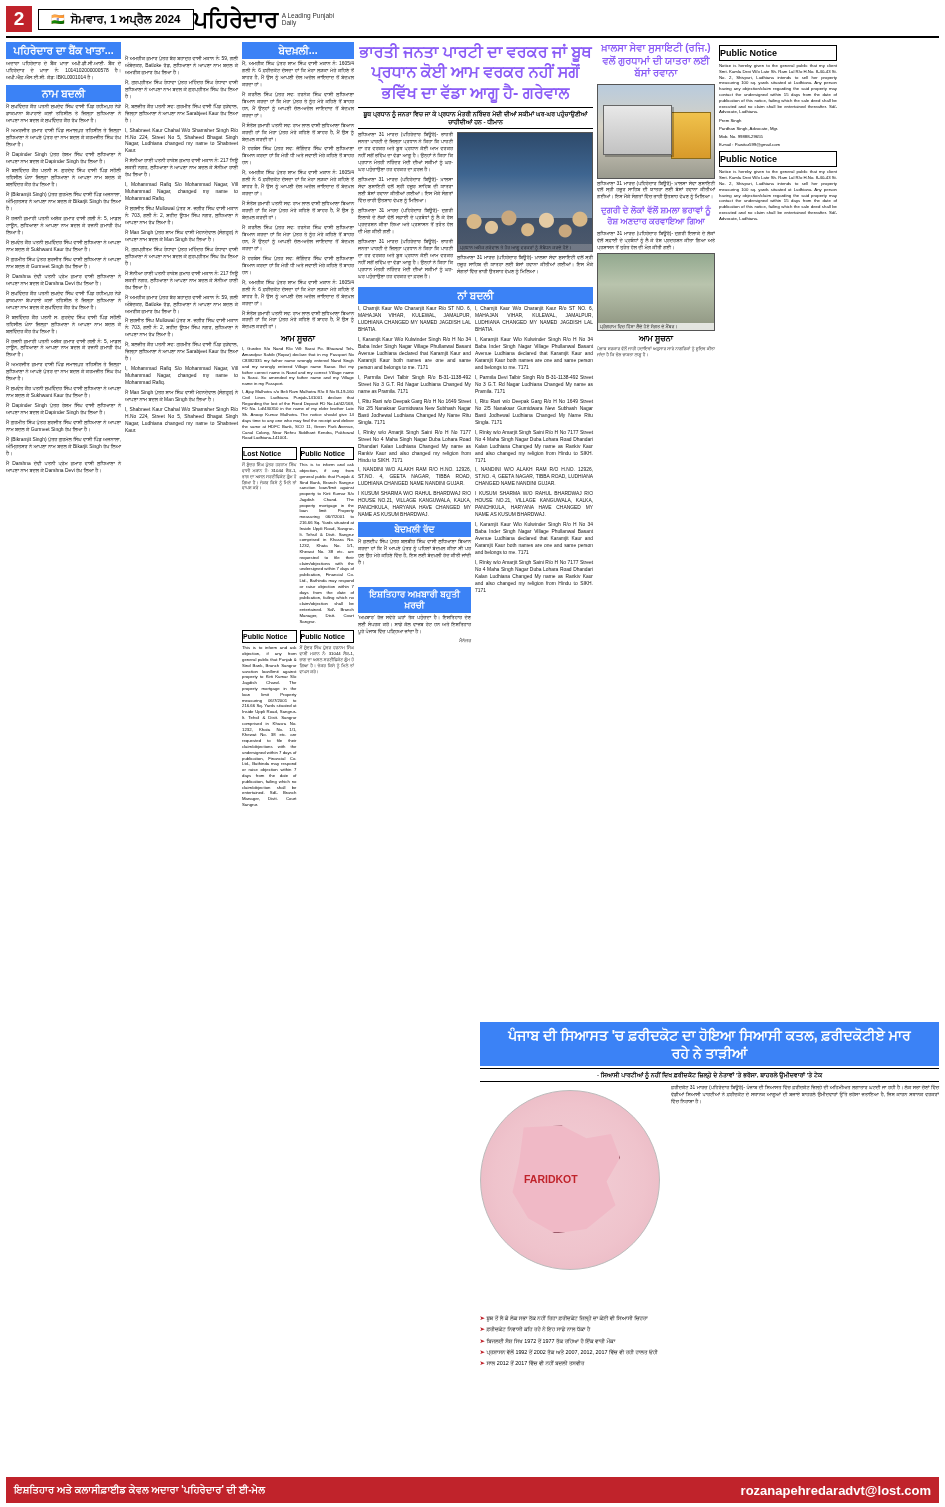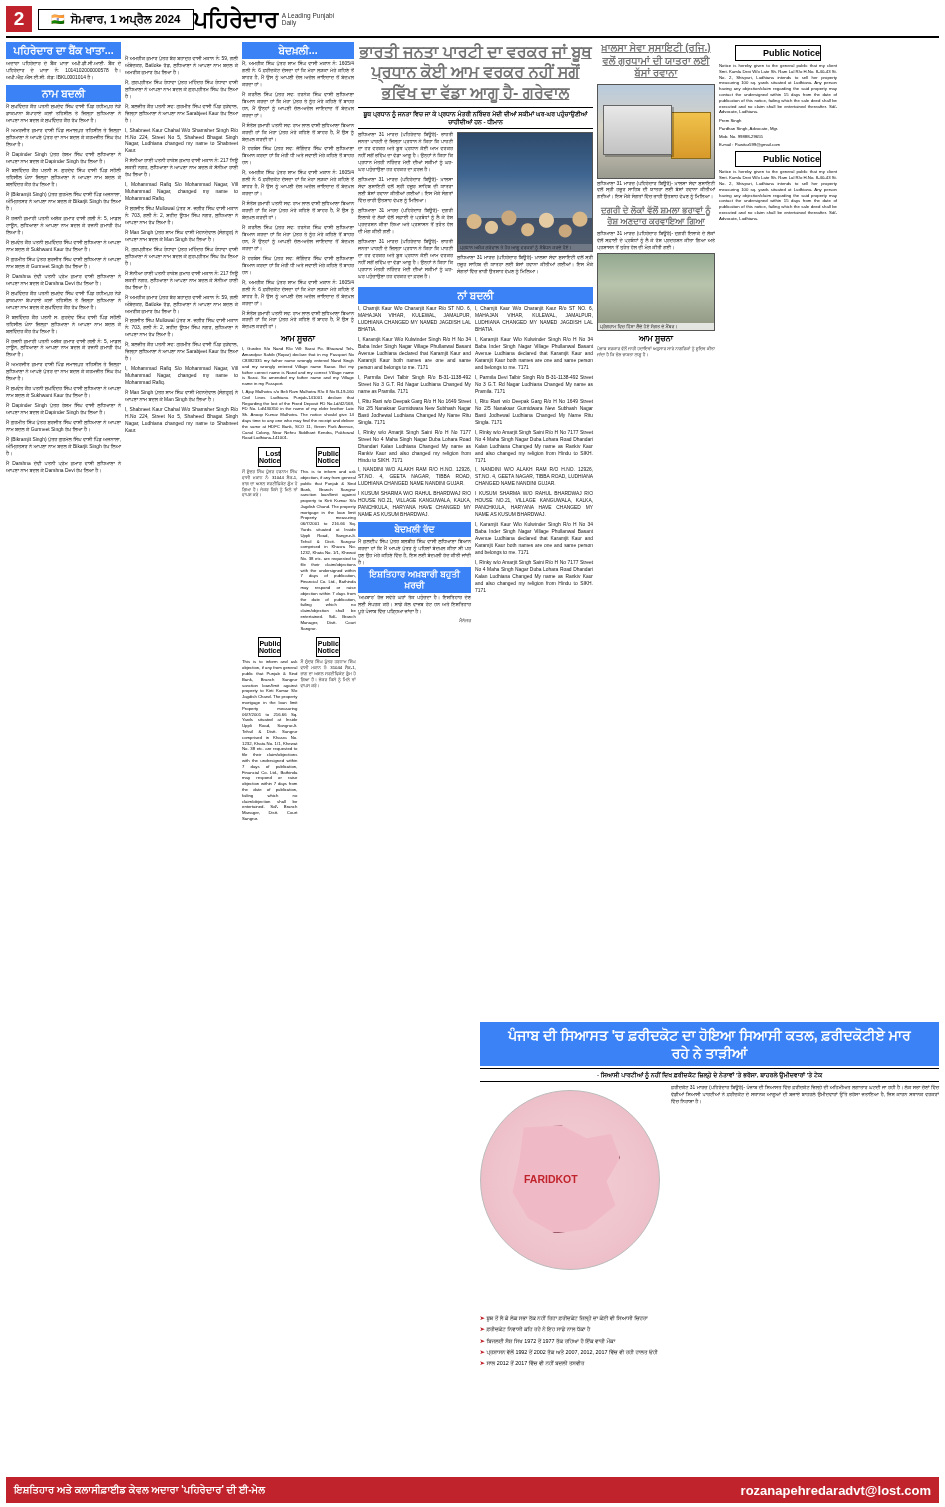--- a/index.html
+++ b/index.html
@@ -56,21 +56,21 @@
   .body-txt p { margin:0 0 3px 0; }
   .sub-head {
     text-align:center; font-weight:bold; font-size:8px; margin:3px 0 2px;
   }
 
   
   .headline {
     font-size:16px; font-weight:bold; line-height:1.28; text-align:center; color:#000;
     margin:0 0 4px 0;
   }
-  .headline.red { color:#737373;text-decoration:underline; }
+  .headline.red { color:#8b5cf6; }
   .subhead-line {
     font-size:6.2px; text-align:center; font-weight:bold; border-top:1px solid #000;
     border-bottom:1px solid #000; padding:2px 0; margin-bottom:3px;
   }
   .photo {
     width:100%; background:#8fa9c4; position:relative; overflow:hidden;
     border:1px solid #555;
   }
   .photo .cap { position:absolute; bottom:0; left:0; right:0; font-size:4.6px; background:rgba(255,255,255,.75); padding:1px 2px; }
 
@@ -114,22 +114,22 @@
       radial-gradient(circle at 38% 58%, #e3c49c 6px, transparent 7px),
       radial-gradient(circle at 52% 66%, #cdae88 6px, transparent 7px),
       radial-gradient(circle at 68% 60%, #e3c49c 6px, transparent 7px),
       radial-gradient(circle at 84% 64%, #cdae88 6px, transparent 7px),
       linear-gradient(0deg, rgba(60,70,50,.45) 0 30%, transparent 30%);
   }
   .tiny { font-size:4.3px; line-height:1.35; text-align:justify; }
   .tiny p { margin:0 0 2px 0; }
 
   .boxed-head {
-    border:1px solid #000; text-align:right; font-weight:bold; font-size:9px;
-    padding:2px 0; margin:3px 16px 2px;
+    border:1px solid #000; text-align:left; font-weight:bold; font-size:9px;
+    padding:2px 0; margin:3px 0 2px;
   }
   .bullet-line { font-size:5.4px; line-height:1.5; margin:0 0 3px 0; }
   .bullet-line:before { content:"➤ "; color:#c0232b; }
 
   .map-wrap { position:relative; width:100%; height:225px; background:#fff; }
   .map-circle {
     position:absolute; left:0px; top:5px; width:180px; height:180px; border-radius:50%;
     background: radial-gradient(circle at 50% 50%, #f2cfd6 0%, #efc3cc 60%, #e7b3bf 100%);
     border:1px solid #bbb;
   }
@@ -292,21 +292,21 @@
             <p>I, Charnjit Kaur W/o Charanjit Kaur R/o ST NO. 6, MAHAJAN VIHAR, KULEWAL, JAMALPUR, LUDHIANA CHANGED MY NAMED JAGDISH LAL BHATIA.</p>
             <p>I, Karamjit Kaur W/o Kulwinder Singh R/o H No 34 Baba Inder Singh Nagar Village Phullanwal Basant Avenue Ludhiana declared that Karamjit Kaur and Karamjit Kaur both names are one and same person and belongs to me. 7171</p>
             <p>I, Parmila Devi Talbir Singh R/o B-31-1138-492 Street No 3 G.T. Rd Nagar Ludhiana Changed My name as Pramila. 7171</p>
             <p>I, Ritu Rani w/o Deepak Garg R/o H No 1649 Street No 2/5 Nanaksar Gurnidwara New Subhash Nagar Basti Jodhewal Ludhiana Changed My Name Ritu Singla. 7171</p>
             <p>I, Rinky w/o Amarjit Singh Saini R/o H No 7177 Street No 4 Maha Singh Nagar Duba Lohara Road Dhandari Kalan Ludhiana Changed My name as Rankiv Kaur and also changed my religion from Hindu to SIKH. 7171</p>
             <p>I, NANDINI W/O ALAKH RAM R/O H.NO. 12926, ST.NO. 4, GEETA NAGAR, TIBBA ROAD, LUDHIANA CHANGED NAME NANDINI GUJAR.</p>
             <p>I KUSUM SHARMA W/O RAHUL BHARDWAJ R/O HOUSE NO.21, VILLAGE KANGUWALA, KALKA, PANCHKULA, HARYANA HAVE CHANGED MY NAME AS KUSUM BHARDWAJ.</p>
           </div>
           <div class="sec-head small">ਬੇਦਖ਼ਲੀ ਰੱਦ</div>
           <div class="body-txt">ਮੈਂ ਕੁਲਦੀਪ ਸਿੰਘ ਪੁੱਤਰ ਬਲਬੀਰ ਸਿੰਘ ਵਾਸੀ ਲੁਧਿਆਣਾ ਬਿਆਨ ਕਰਦਾ ਹਾਂ ਕਿ ਮੈਂ ਆਪਣੇ ਪੁੱਤਰ ਨੂੰ ਪਹਿਲਾਂ ਬੇਦਖ਼ਲ ਕੀਤਾ ਸੀ ਪਰ ਹੁਣ ਉਹ ਮੇਰੇ ਕਹਿਣੇ ਵਿੱਚ ਹੈ, ਇਸ ਲਈ ਬੇਦਖ਼ਲੀ ਰੱਦ ਕੀਤੀ ਜਾਂਦੀ ਹੈ।</div>
-          <div class="sec-head small" style="margin-top:0">ਇਸ਼ਤਿਹਾਰ ਅਖ਼ਬਾਰੀ ਬਹੁਤੀ ਖ਼ਰਚੀ</div>
+          <div class="sec-head small" style="margin-top:20px">ਇਸ਼ਤਿਹਾਰ ਅਖ਼ਬਾਰੀ ਬਹੁਤੀ ਖ਼ਰਚੀ</div>
           <div class="body-txt">'ਅਖ਼ਬਾਰ' ਰੋਜ਼ ਸਵੇਰੇ ਘਰਾਂ ਤੱਕ ਪਹੁੰਚਦਾ ਹੈ। ਇਸ਼ਤਿਹਾਰ ਦੇਣ ਲਈ ਸੰਪਰਕ ਕਰੋ। ਸਾਡੇ ਕੋਲ ਵਾਜਬ ਰੇਟ ਹਨ ਅਤੇ ਇਸ਼ਤਿਹਾਰ ਪੂਰੇ ਪੰਜਾਬ ਵਿੱਚ ਪੜ੍ਹਿਆ ਜਾਂਦਾ ਹੈ।</div>
           <div class="sig">ਮੈਨੇਜਰ</div>
         </div>
         <div style="flex:1">
           <div class="body-txt">
             <p>I, Charnjit Kaur W/o Charanjit Kaur R/o ST NO. 6, MAHAJAN VIHAR, KULEWAL, JAMALPUR, LUDHIANA CHANGED MY NAMED JAGDISH LAL BHATIA.</p>
             <p>I, Karamjit Kaur W/o Kulwinder Singh R/o H No 34 Baba Inder Singh Nagar Village Phullanwal Basant Avenue Ludhiana declared that Karamjit Kaur and Karamjit Kaur both names are one and same person and belongs to me. 7171</p>
             <p>I, Parmila Devi Talbir Singh R/o B-31-1138-492 Street No 3 G.T. Rd Nagar Ludhiana Changed My name as Pramila. 7171</p>
             <p>I, Ritu Rani w/o Deepak Garg R/o H No 1649 Street No 2/5 Nanaksar Gurnidwara New Subhash Nagar Basti Jodhewal Ludhiana Changed My Name Ritu Singla. 7171</p>
             <p>I, Rinky w/o Amarjit Singh Saini R/o H No 7177 Street No 4 Maha Singh Nagar Duba Lohara Road Dhandari Kalan Ludhiana Changed My name as Rankiv Kaur and also changed my religion from Hindu to SIKH. 7171</p>

